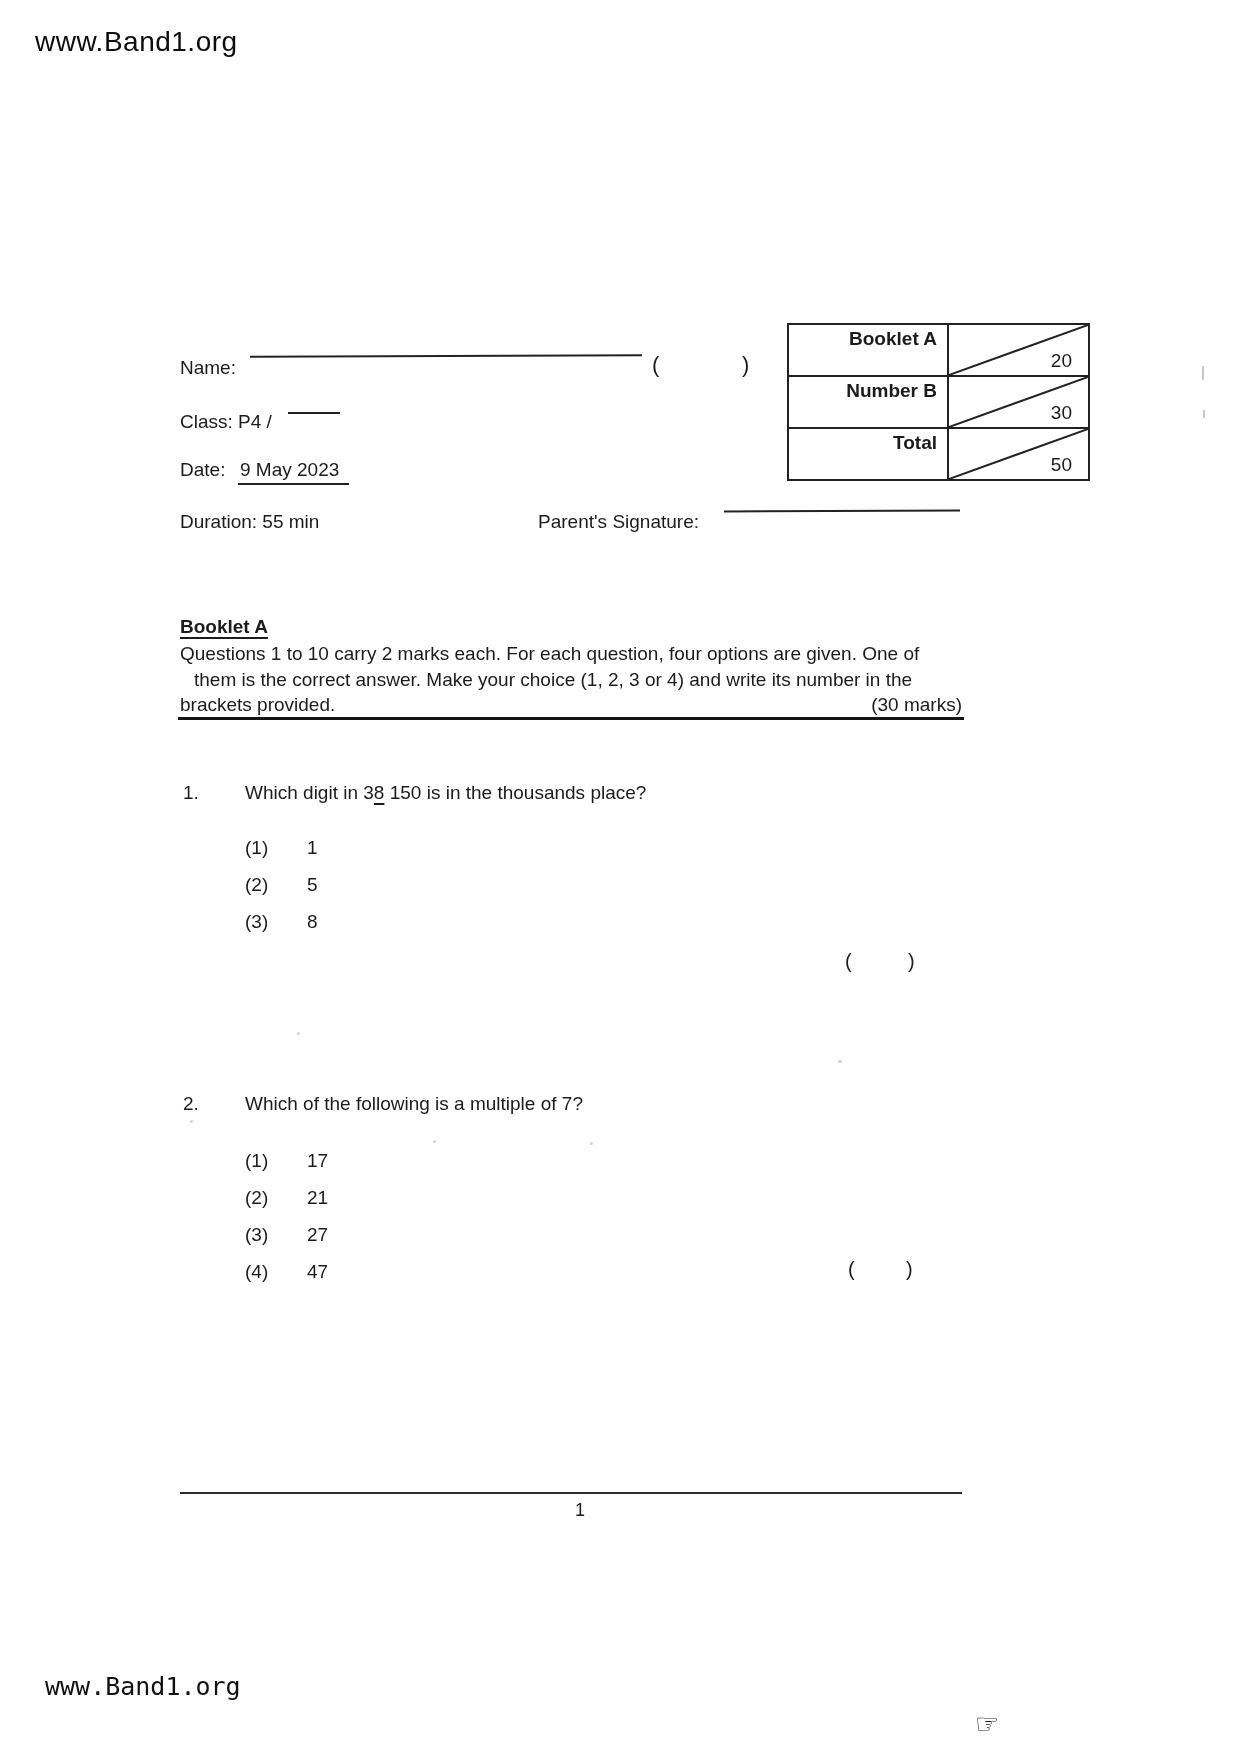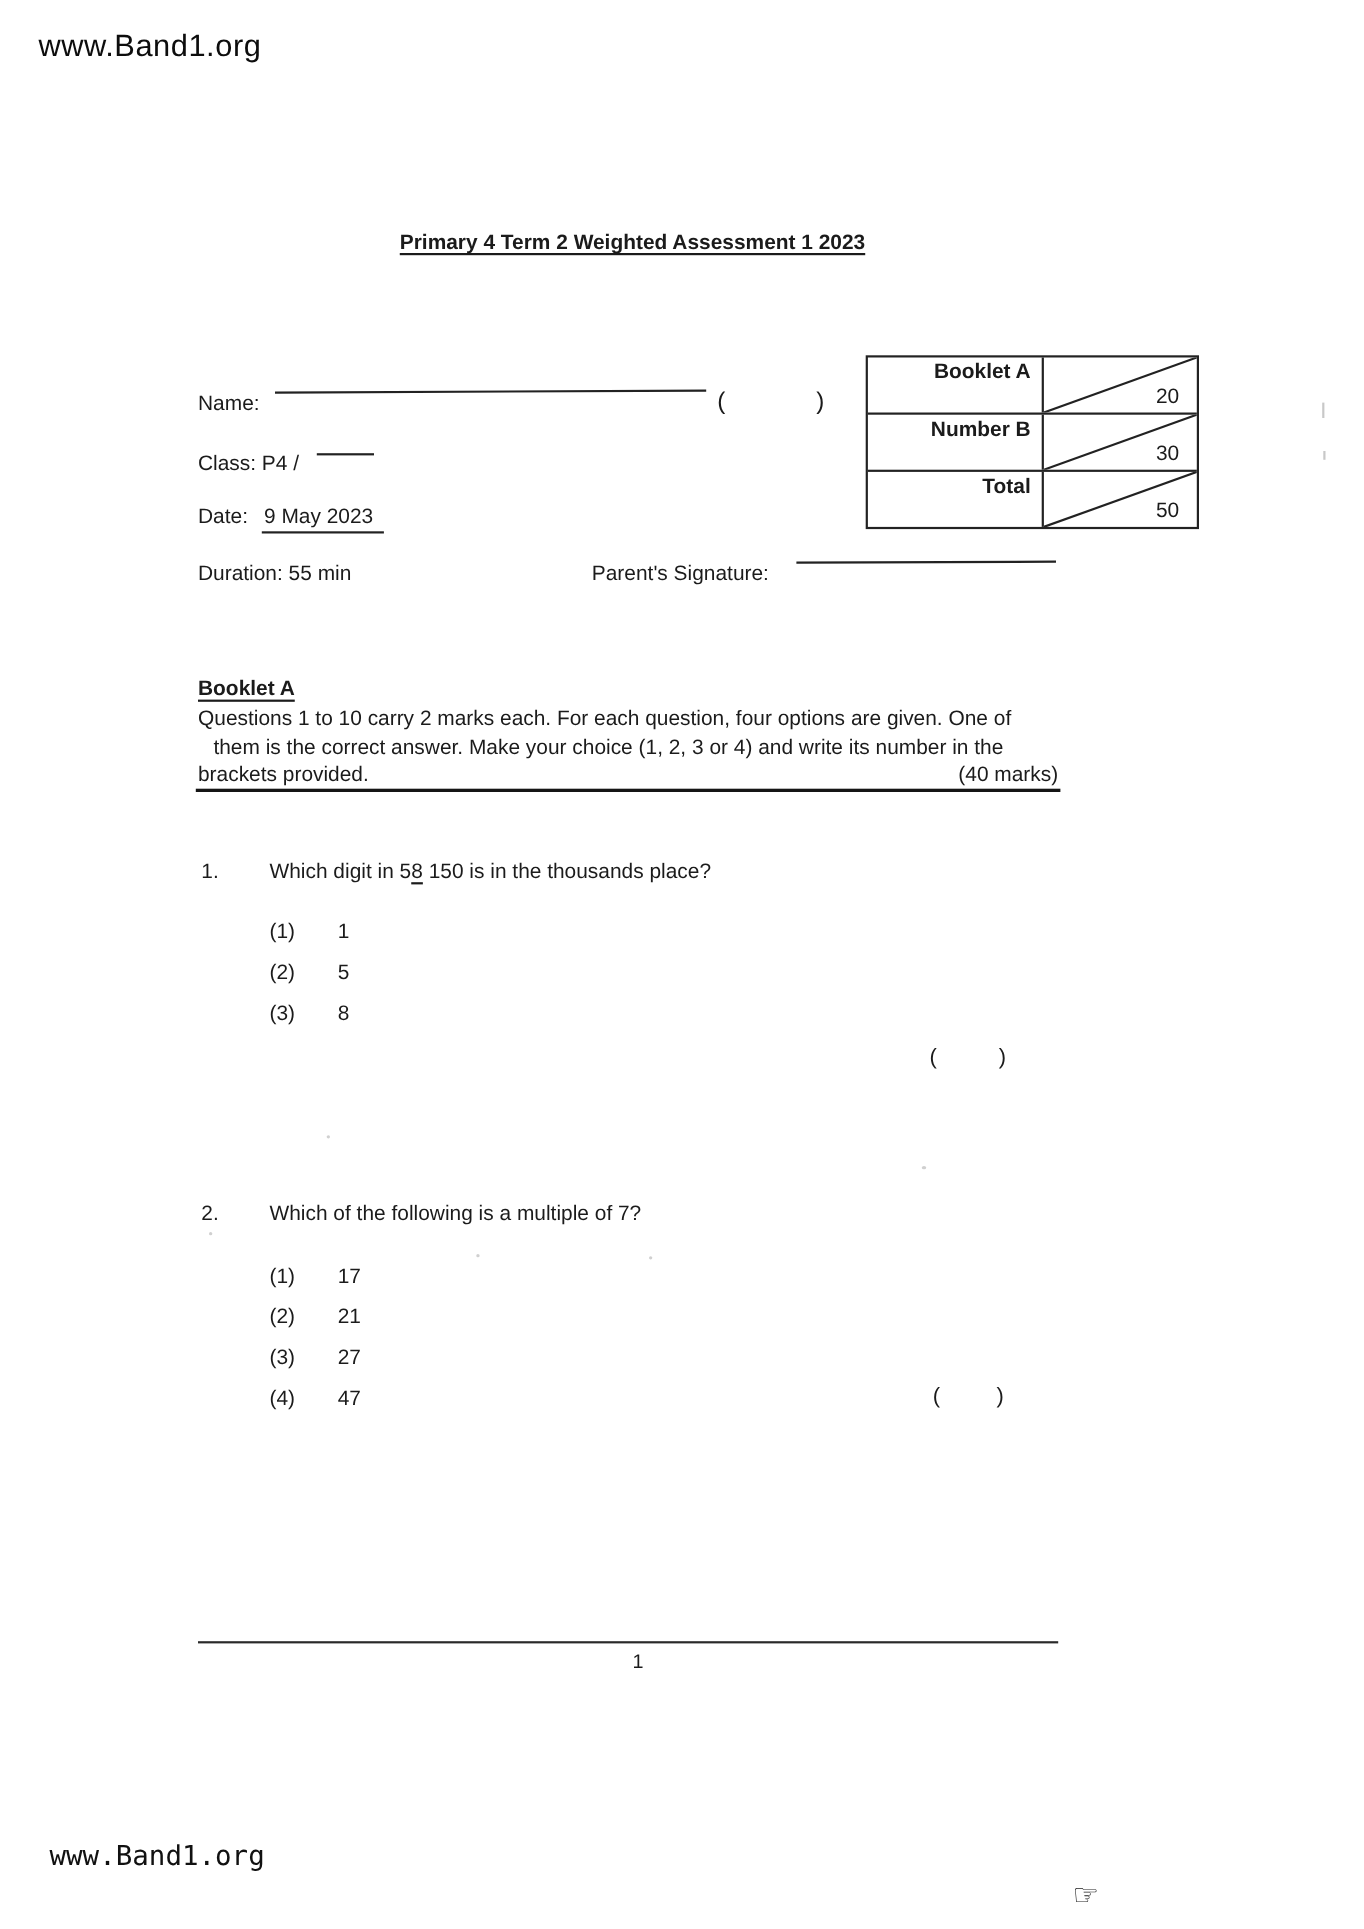--- a/index.html
+++ b/index.html
@@ -35,21 +35,20 @@
   .edge-mark{position:absolute;background:#9a9a9a;opacity:.55;}
   .cursor-glyph{position:absolute;left:975px;top:1708px;font-size:27px;color:#222;font-family:"DejaVu Sans", sans-serif;}
 </style>
 </head>
 <body>
 
 <div class="page">
 
   <div class="wm-top">www.Band1.org</div>
 
-  <div class="center-band b u" style="top:210px;font-size:19px;">Primary 4 Term 2 Weighted Assessment 1 2023</div>
 
   <div class="marks-table">
     <div class="mt-row">
       <div class="mt-label">Booklet A</div>
       <div class="mt-score">
         <svg viewBox="0 0 100 100" preserveAspectRatio="none">
             <line x1="0" y1="100" x2="100" y2="0" stroke="#222" stroke-width="2" vector-effect="non-scaling-stroke"></line>
           </svg>
         <span class="score-num">20</span>
       </div>
@@ -87,26 +86,26 @@
 
   <div class="t" style="left:180px;top:511px;">Duration: 55 min</div>
   <div class="t" style="left:538px;top:511px;">Parent's Signature:</div>
   <div class="line" style="left:724px;top:510px;width:236px;transform:rotate(-0.2deg);"></div>
 
 
   <div class="t b u" style="left:180px;top:616px;">Booklet A</div>
   <div class="t" style="left:180px;top:643px;">Questions 1 to 10 carry 2 marks each. For each question, four options are given. One of</div>
   <div class="t" style="left:194px;top:669px;">them is the correct answer. Make your choice (1, 2, 3 or 4) and write its number in the</div>
   <div class="t" style="left:180px;top:694px;">brackets provided.</div>
-  <div class="t" style="left:180px;top:694px;width:782px;text-align:right;">(40 marks)</div>
+  <div class="t" style="left:180px;top:694px;width:782px;text-align:right;">(30 marks)</div>
   <div class="rule" style="left:178px;top:717px;width:786px;height:3px;"></div>
 
   <div class="t" style="left:183px;top:782px;">1.</div>
   <div class="t" style="left:245px;top:782px;">
-    <span>Which digit in 5</span><span class="u">8</span><span> 150 is in the thousands place?</span>
+    <span>Which digit in 3</span><span class="u">8</span><span> 150 is in the thousands place?</span>
   </div>
   <div class="t" style="left:245px;top:837px;">(1)</div>
   <div class="t" style="left:307px;top:837px;">1</div>
   <div class="t" style="left:245px;top:874px;">(2)</div>
   <div class="t" style="left:307px;top:874px;">5</div>
   <div class="t" style="left:245px;top:911px;">(3)</div>
   <div class="t" style="left:307px;top:911px;">8</div>
   <div class="t ansparen" style="left:845px;top:950px;">(</div>
   <div class="t ansparen" style="left:908px;top:950px;">)</div>
 

